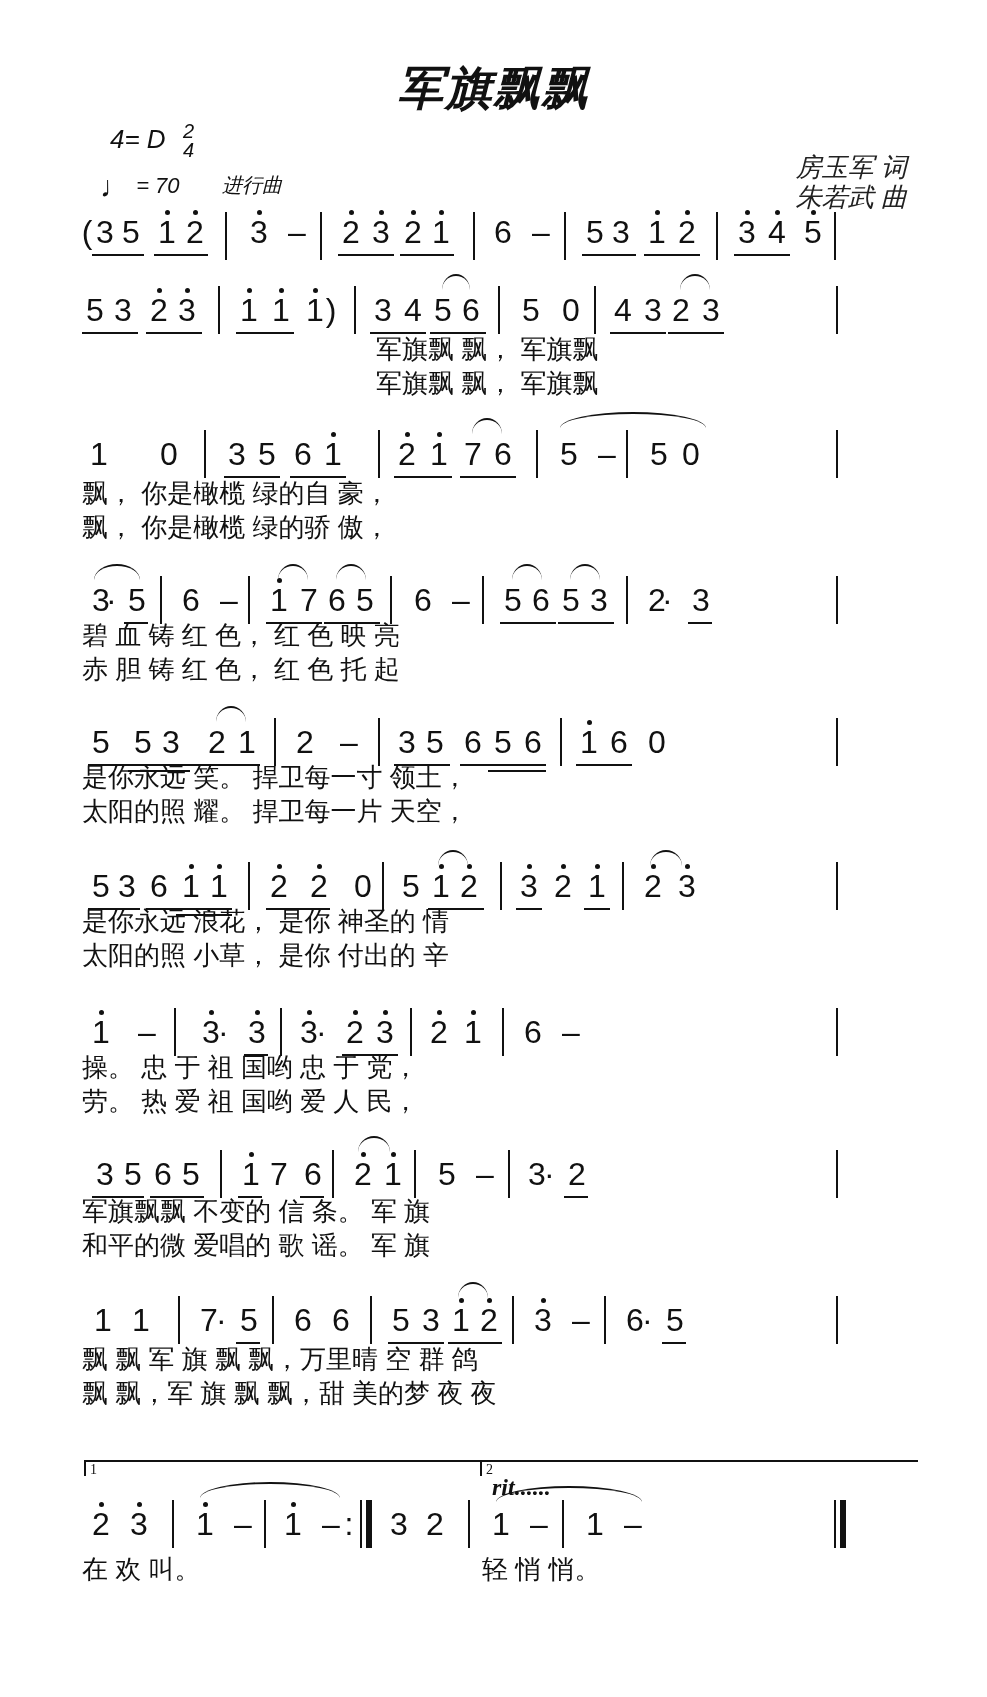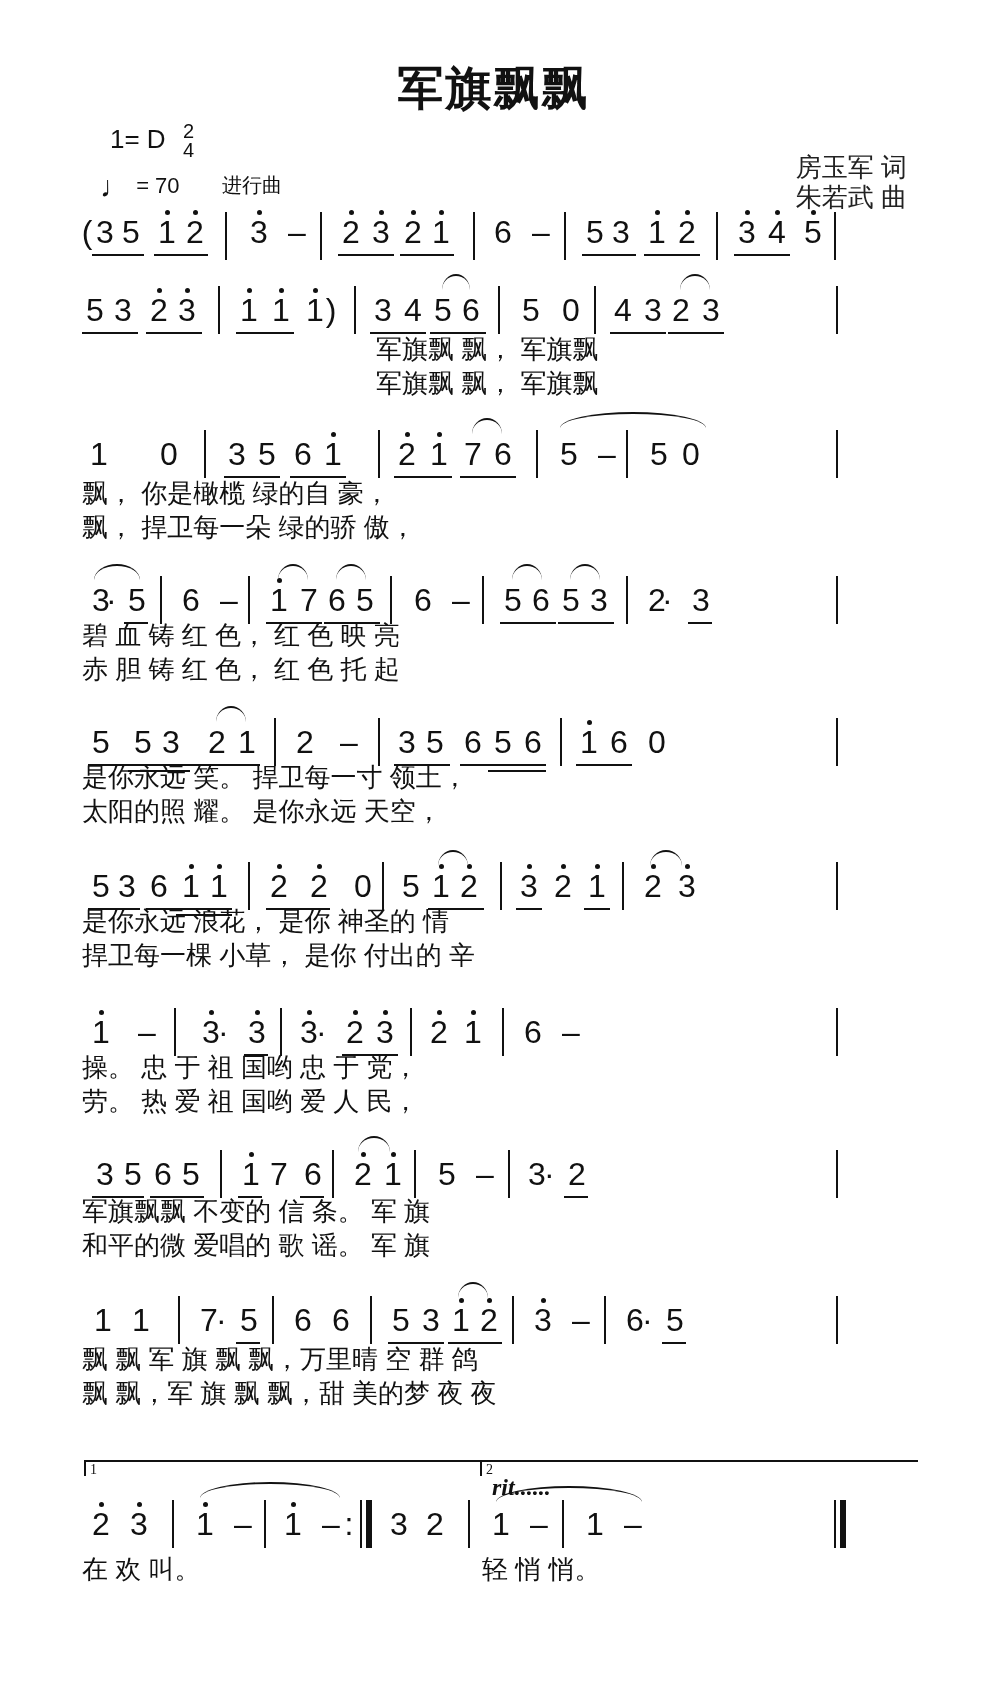--- a/index.html
+++ b/index.html
@@ -1,18 +1,18 @@
 <!DOCTYPE html>
 <html><head>
 <meta charset="utf-8">
 <style>
   html, body { margin:0; padding:0; background:#ffffff; }
   body { width:987px; height:1697px; position:relative; overflow:hidden;
          font-family:"Liberation Sans", "DejaVu Sans", sans-serif; color:#111; }
-  .abs { position:absolute; }
+  .abs { position:absolute;font-style:italic; }
   .title { left:0; width:987px; top:58px; text-align:center; font-size:46px; font-weight:bold; letter-spacing:2px; }
   .key { left:110px; top:122px; font-size:26px; }
   .frac { display:inline-block; vertical-align:middle; text-align:center; font-size:20px; line-height:19px; margin-left:10px; }
   .tempo { left:100px; top:170px; font-size:22px; }
   .tempo .note { display:inline-block; font-size:30px; vertical-align:-4px; }
   .style { left:222px; top:172px; font-size:20px; }
   .credit { right:80px; top:152px; font-size:26px; line-height:30px; text-align:right; color:#222; }
 
   .system { position:absolute; left:88px; width:820px; }
   .notes { position:absolute; left:0; top:0; width:820px; height:60px; }
@@ -24,21 +24,21 @@
   .lyr { position:absolute; font-size:26px; letter-spacing:0; white-space:pre; }
   .volta { position:absolute; border-top:2px solid #111; border-left:2px solid #111; height:14px; font-family:"Liberation Serif", serif; font-size:14px; padding-left:4px; }
   .rit { position:absolute; font-family:"Liberation Serif", serif; font-style:italic; font-weight:bold; font-size:24px; }
   .thick { position:absolute; width:6px; height:48px; background:#111; }
 </style>
 </head>
 <body>
 
 <div class="abs title">军旗飘飘</div>
 <div class="abs key">
-  <span>1= D</span>
+  <span>4= D</span>
   <span class="frac">
     <span>2</span><br>
     <span>4</span>
   </span>
 </div>
 <div class="abs tempo">
   <span class="note">♩</span>
   <span>= 70</span>
 </div>
 <div class="abs style">进行曲</div>
@@ -146,21 +146,21 @@
     <div class="bar" style="left:448px;"></div>
     <span class="n" style="left:468px;">5</span>
       <span class="n" style="left:506px;">–</span>
     <div class="slur" style="left:472px;top:-18px;width:146px;"></div>
     <div class="bar" style="left:538px;"></div>
     <span class="n" style="left:558px;">5</span>
       <span class="n" style="left:590px;">0</span>
     <div class="bar" style="left:748px;"></div>
   </div>
   <div class="lyr" style="left:-6px;top:46px;">飘， 你是橄榄 绿的自 豪，</div>
-  <div class="lyr" style="left:-6px;top:80px;">飘， 捍卫每一朵 绿的骄 傲，</div>
+  <div class="lyr" style="left:-6px;top:80px;">飘， 你是橄榄 绿的骄 傲，</div>
 </div>
 
 <div class="system" style="top:576px;">
   <div class="notes">
     <span class="n" style="left:0px;">3</span>
       <span class="n" style="left:18px;width:10px;">·</span>
     <span class="n" style="left:36px;">5</span>
     <div class="ul" style="left:36px;top:46px;width:24px;"></div>
     <div class="slur" style="left:6px;top:-12px;width:46px;"></div>
     <div class="bar" style="left:72px;"></div>
@@ -222,21 +222,21 @@
       <div class="ul" style="left:372px;top:46px;width:86px;"></div>
     <div class="ul" style="left:400px;top:52px;width:58px;"></div>
     <div class="bar" style="left:472px;"></div>
     <span class="n" style="left:488px;"><i class="dot-up"></i>1</span>
       <span class="n" style="left:518px;">6</span>
     <span class="n" style="left:556px;">0</span>
     <div class="ul" style="left:488px;top:46px;width:56px;"></div>
     <div class="bar" style="left:748px;"></div>
   </div>
   <div class="lyr" style="left:-6px;top:42px;">是你永远 笑。 捍卫每一寸 领土，</div>
-  <div class="lyr" style="left:-6px;top:76px;">太阳的照 耀。 是你永远 天空，</div>
+  <div class="lyr" style="left:-6px;top:76px;">太阳的照 耀。 捍卫每一片 天空，</div>
 </div>
 
 <div class="system" style="top:862px;">
   <div class="notes">
     <span class="n" style="left:0px;">5</span>
       <span class="n" style="left:26px;">3</span>
     <span class="n" style="left:58px;">6</span>
       <span class="n" style="left:90px;"><i class="dot-up"></i>1</span>
     <span class="n" style="left:118px;"><i class="dot-up"></i>1</span>
     <div class="ul" style="left:0px;top:46px;width:52px;"></div>
@@ -259,21 +259,21 @@
     <span class="n" style="left:496px;"><i class="dot-up"></i>1</span>
     <div class="ul" style="left:428px;top:46px;width:26px;"></div>
       <div class="ul" style="left:496px;top:46px;width:26px;"></div>
     <div class="bar" style="left:534px;"></div>
     <span class="n" style="left:552px;"><i class="dot-up"></i>2</span>
       <span class="n" style="left:586px;"><i class="dot-up"></i>3</span>
     <div class="slur" style="left:562px;top:-12px;width:32px;"></div>
     <div class="bar" style="left:748px;"></div>
   </div>
   <div class="lyr" style="left:-6px;top:42px;">是你永远 浪花， 是你 神圣的 情</div>
-  <div class="lyr" style="left:-6px;top:76px;">捍卫每一棵 小草， 是你 付出的 辛</div>
+  <div class="lyr" style="left:-6px;top:76px;">太阳的照 小草， 是你 付出的 辛</div>
 </div>
 
 <div class="system" style="top:1008px;">
   <div class="notes">
     <span class="n" style="left:0px;"><i class="dot-up"></i>1</span>
       <span class="n" style="left:46px;">–</span>
     <div class="bar" style="left:86px;"></div>
     <span class="n" style="left:110px;"><i class="dot-up"></i>3</span>
       <span class="n" style="left:130px;width:10px;">·</span>
     <span class="n" style="left:156px;"><i class="dot-up"></i>3</span>

